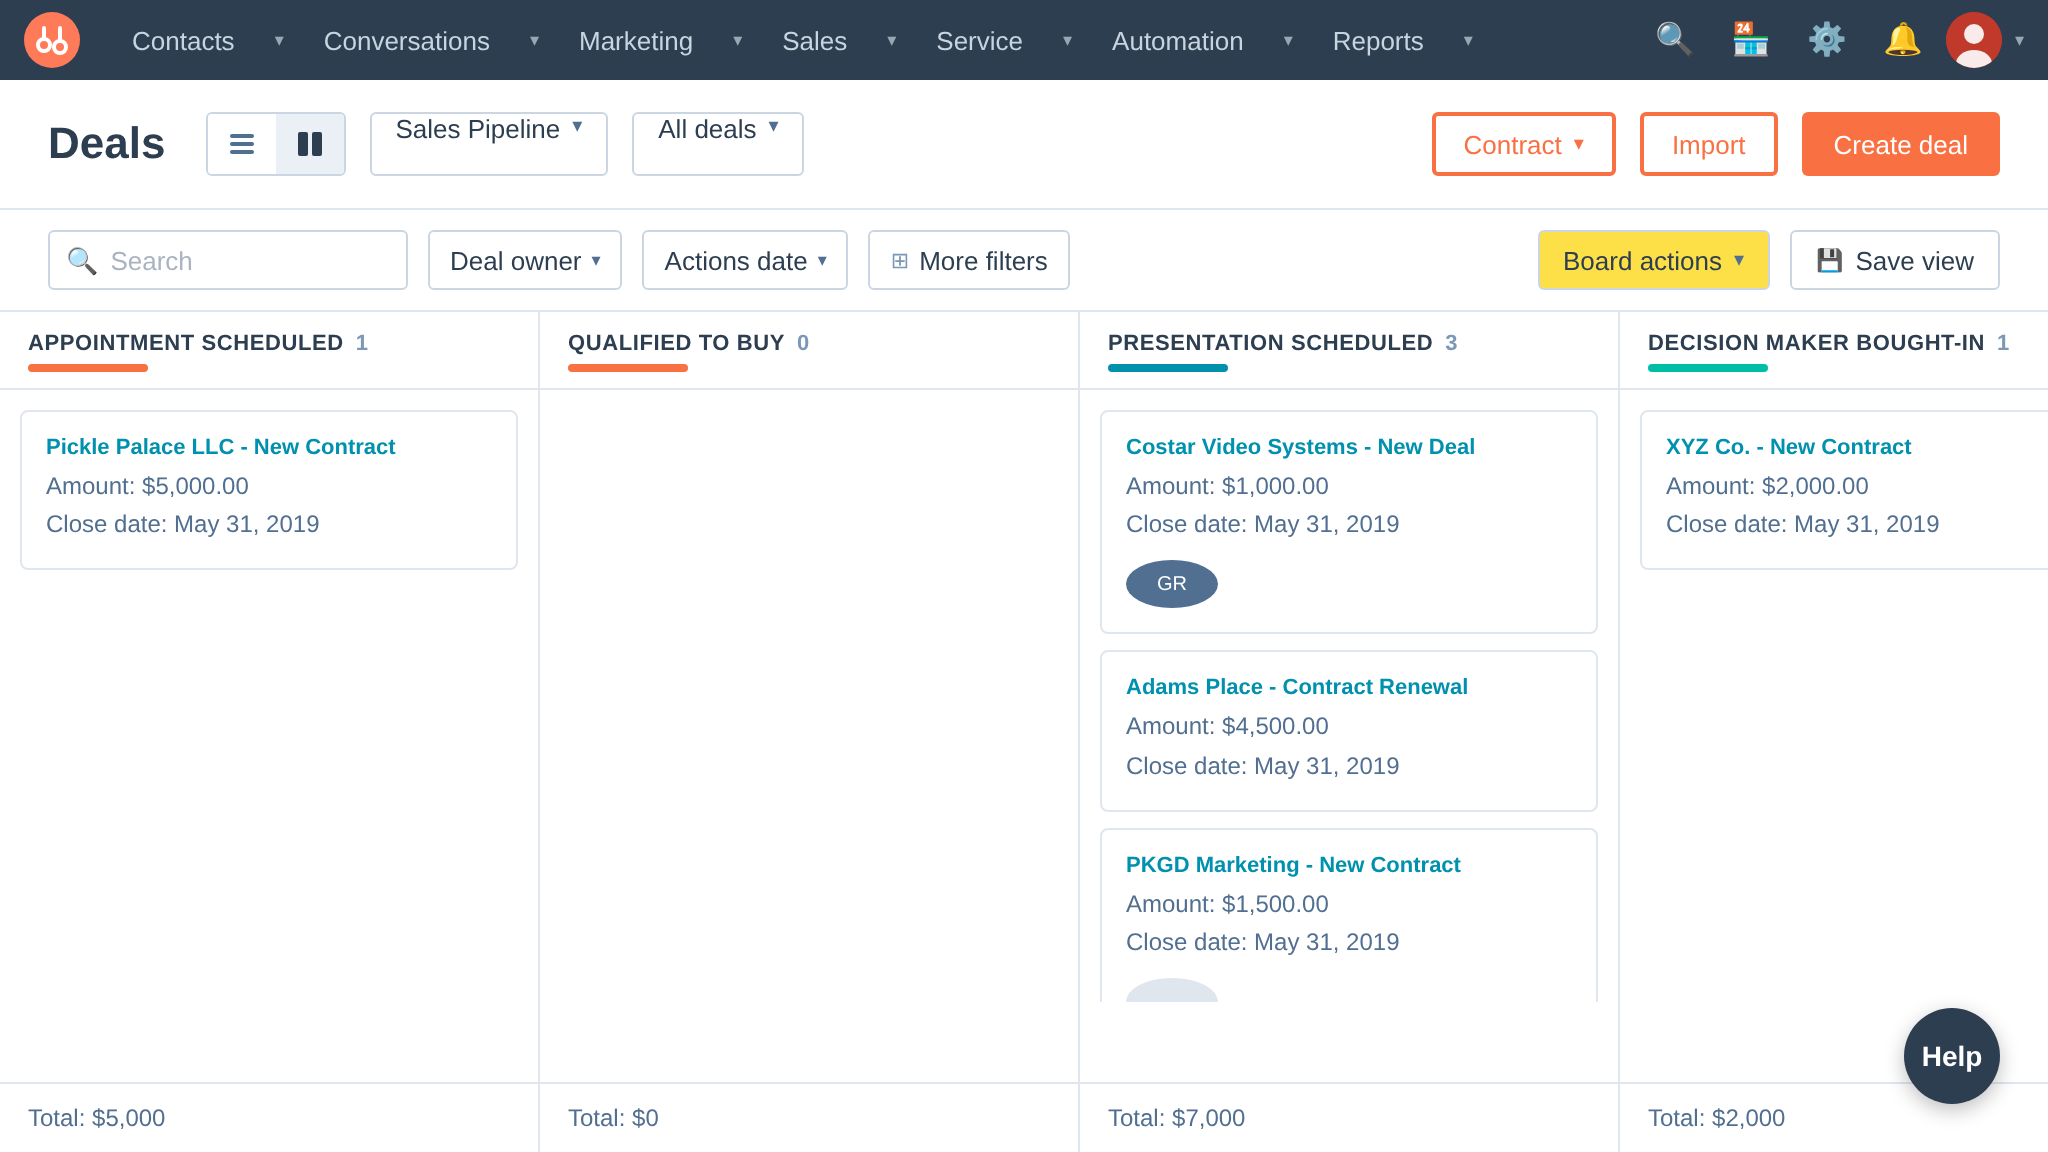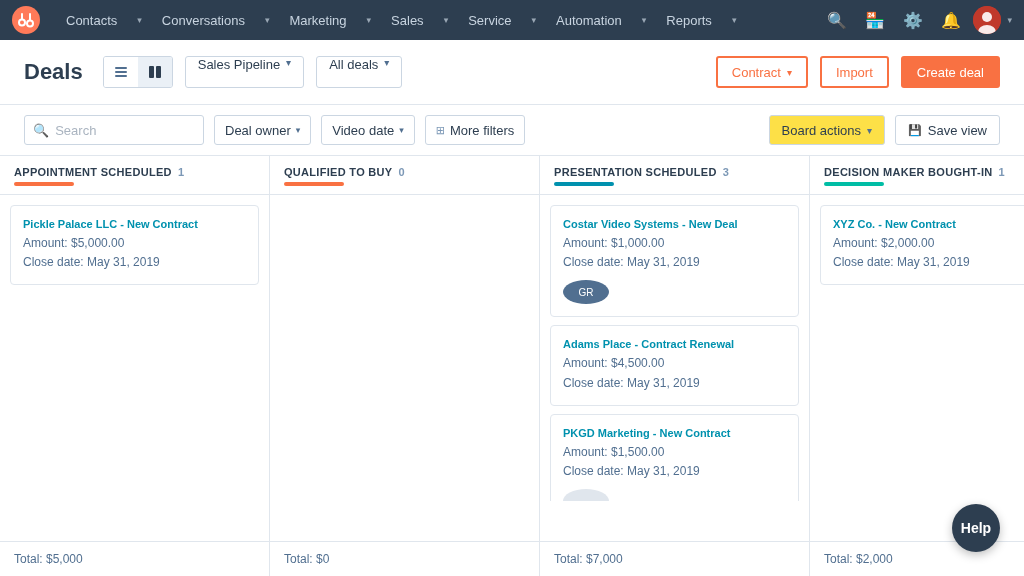--- a/index.html
+++ b/index.html
@@ -483,21 +483,21 @@
         <span class="search-icon">🔍</span>
         <input type="text" placeholder="Search" style="">
       </div>
 
       <button class="filter-btn">
         <span>Deal owner</span>
         <span class="chevron">▾</span>
       </button>
 
       <button class="filter-btn">
-        <span>Video date</span>
+        <span>Actions date</span>
         <span class="chevron">▾</span>
       </button>
 
       <button class="filter-btn">
         <span class="icon">⊞</span>
         <span>More filters</span>
       </button>
 
       <div class="filter-spacer"></div>
 

